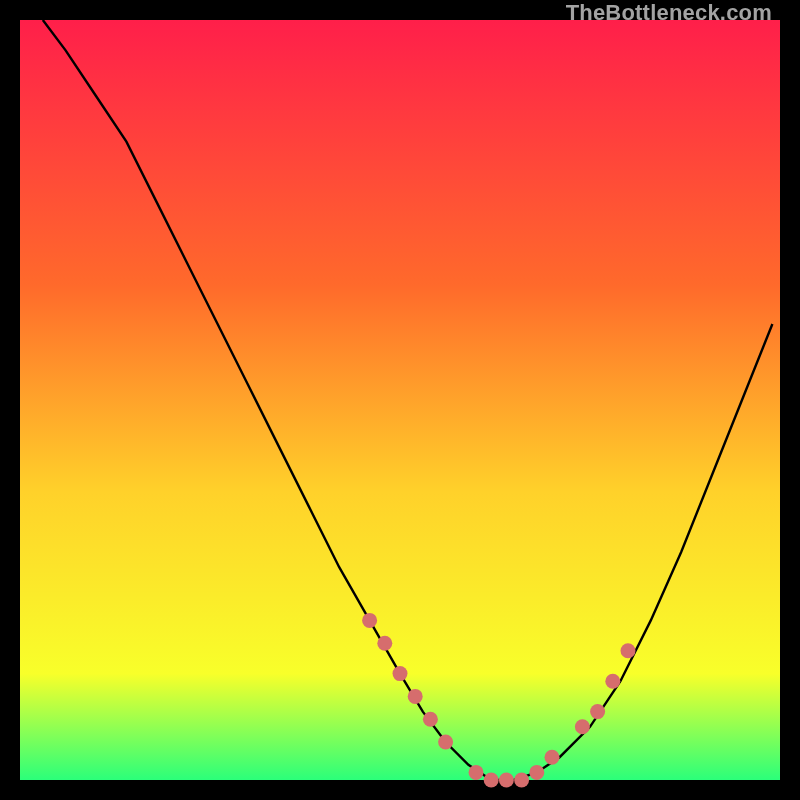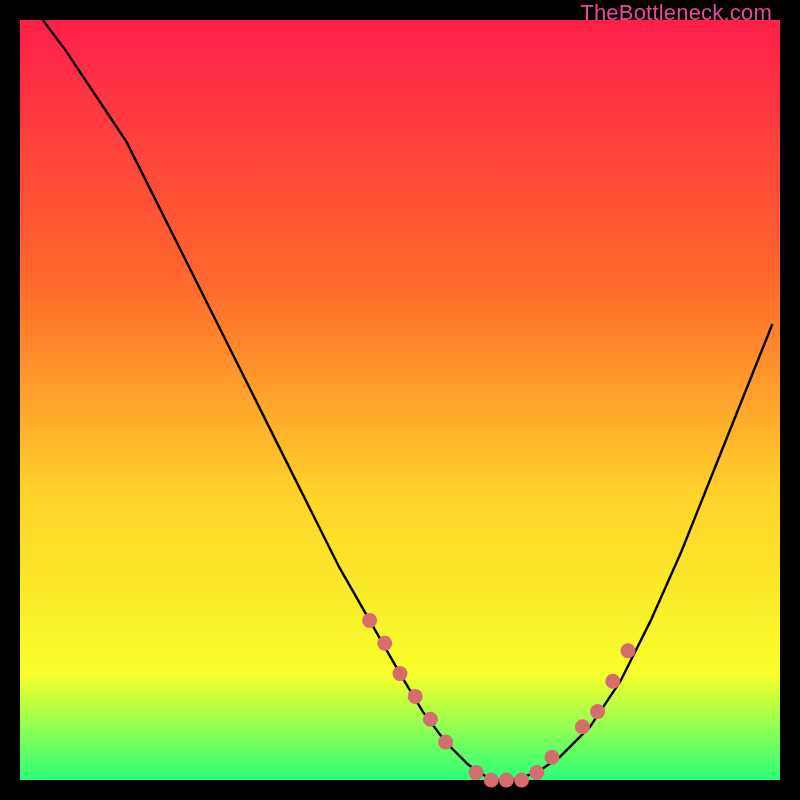--- a/index.html
+++ b/index.html
@@ -23,23 +23,23 @@
     position: absolute;
     left: 0;
     top: 0;
     width: 760px;
     height: 760px;
   }
   .watermark {
     position: absolute;
     top: 0px;
     right: 28px;
-    color: #ec4899;
+    color: #a3a3a3;
     font-size: 22px;
-    font-weight: 400;
+    font-weight: 700;
     letter-spacing: 0.2px;
     user-select: none;
   }
   svg.curve {
     position: absolute;
     left: 20px;
     top: 20px;
     width: 760px;
     height: 760px;
     overflow: visible;

